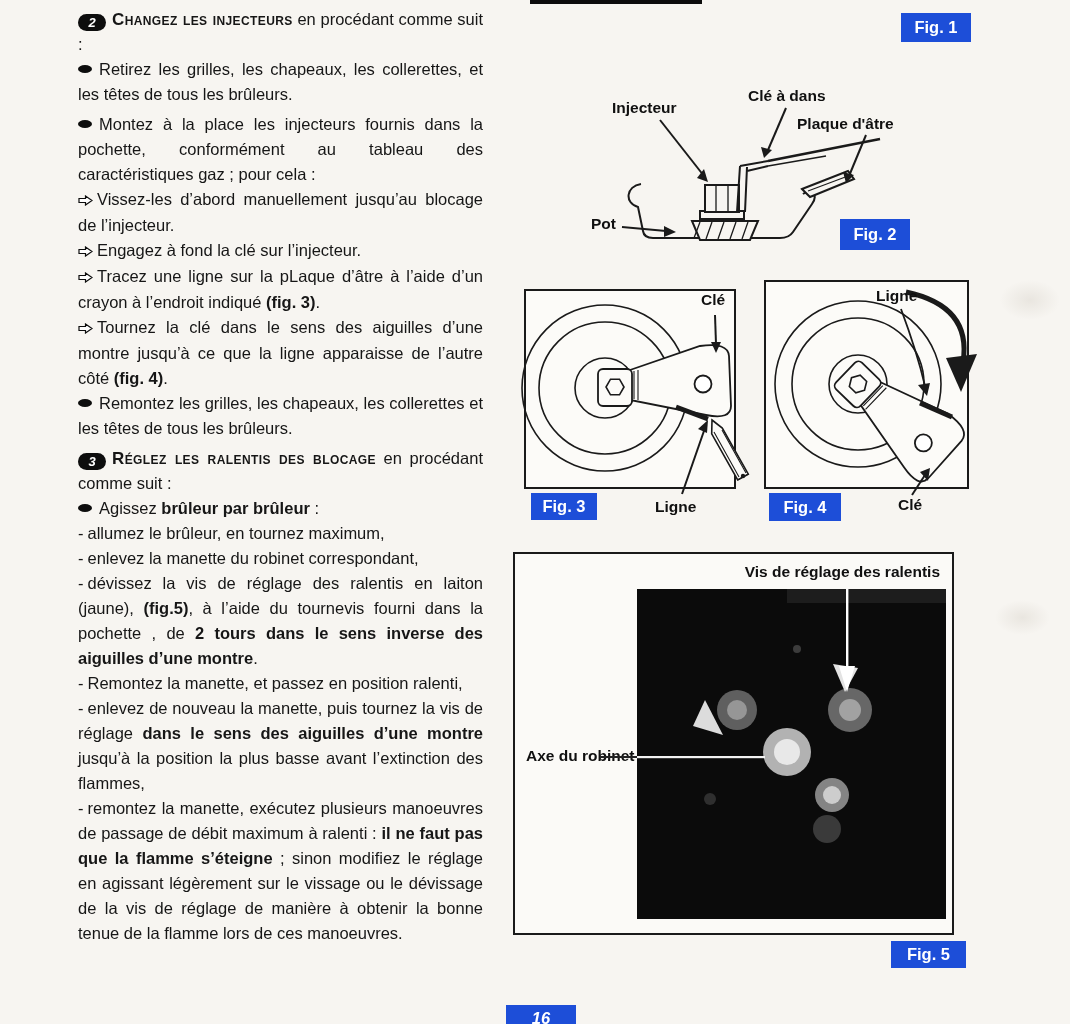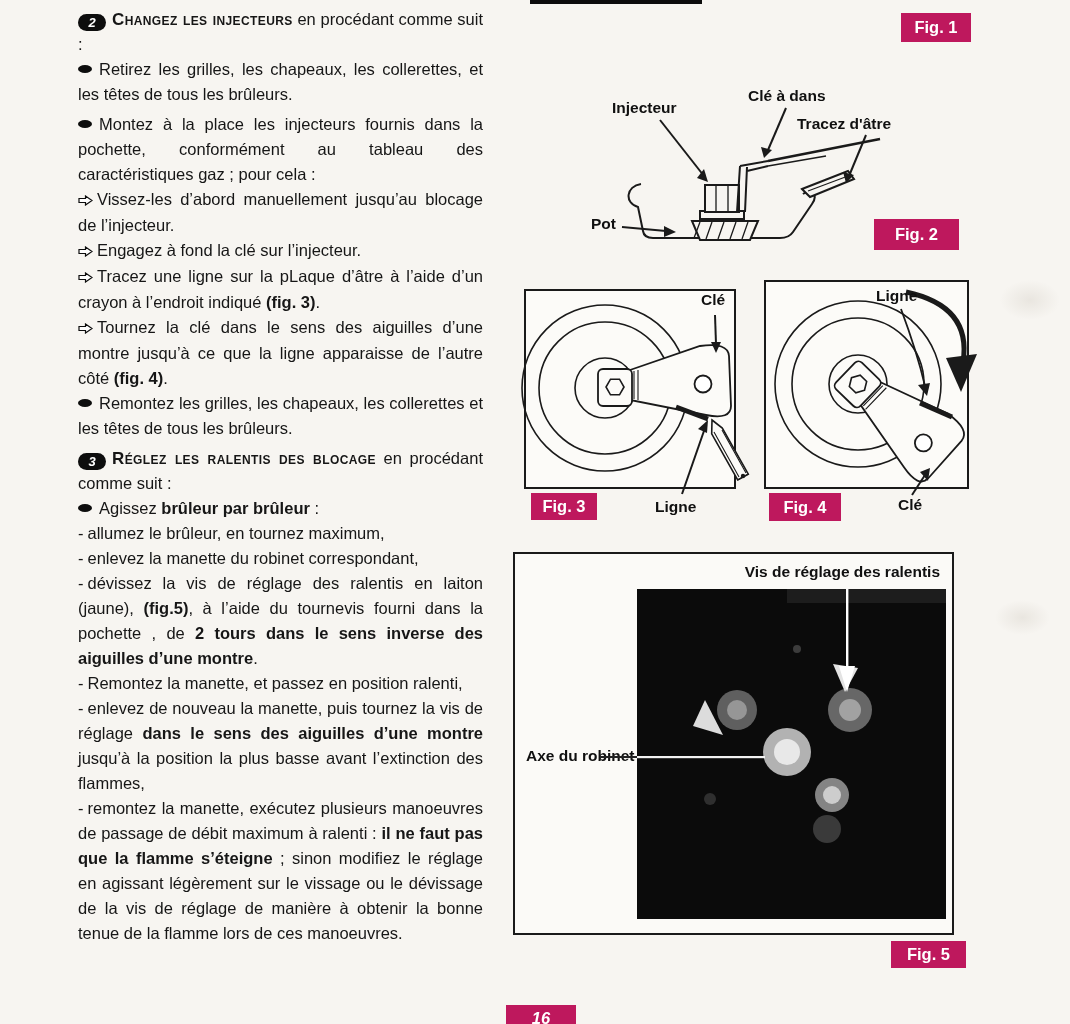--- a/index.html
+++ b/index.html
@@ -26,21 +26,21 @@
     vertical-align:-2px;
   }
   .ovalbullet{
     display:inline-block;width:14px;height:8px;border-radius:50%;
     background:#0d0d0d;margin-right:7px;vertical-align:2px;
   }
   .arrowbullet{display:inline-block;margin-right:4px;vertical-align:-1px;}
   .dashbullet{margin-right:4px;}
   
   .badge{
-    position:absolute;background:#be185d;color:#fff;font-weight:bold;
+    position:absolute;background:#1d4ed8;color:#fff;font-weight:bold;
     font-size:16.5px;display:flex;align-items:center;justify-content:center;
   }
   .figlabel{
     position:absolute;font-weight:bold;font-size:15.5px;color:#101010;
     white-space:nowrap;
   }
   .figsvg{position:absolute;}
   .fig5box{
     position:absolute;background:#fbfaf7;border:2px solid #1a1a1a;
     box-sizing:border-box;
@@ -115,23 +115,23 @@
       <path d="M 786,108 L 768,150"></path>
       <polygon points="764,158 761,147 772,150" fill="#1a1a1a" stroke="none"></polygon>
       <path d="M 866,135 L 849,176"></path>
       <polygon points="846,183 843,172 854,175" fill="#1a1a1a" stroke="none"></polygon>
       <path d="M 622,227 L 666,231"></path>
       <polygon points="676,232 664,226 664,237" fill="#1a1a1a" stroke="none"></polygon>
     </g>
   </svg>
   <div class="figlabel" style="left:612px;top:99px;">Injecteur</div>
   <div class="figlabel" style="left:748px;top:87px;">Clé à dans</div>
-  <div class="figlabel" style="left:797px;top:115px;">Tracez d'âtre</div>
+  <div class="figlabel" style="left:797px;top:115px;">Plaque d'âtre</div>
   <div class="figlabel" style="left:591px;top:215px;">Pot</div>
-  <div class="badge" style="left:874px;top:219px;width:85px;height:31px;">Fig. 2</div>
+  <div class="badge" style="left:840px;top:219px;width:70px;height:31px;">Fig. 2</div>
 
   <svg class="figsvg" style="left:515px;top:282px;" width="235" height="240" viewBox="515 282 235 240">
     <rect x="525" y="290" width="210" height="198" fill="#fcfbf8" stroke="#1a1a1a" stroke-width="2"></rect>
     <g stroke="#1a1a1a" fill="none" stroke-width="1.6">
       <circle cx="605" cy="388" r="83"></circle>
       <circle cx="605" cy="388" r="66"></circle>
       <circle cx="605" cy="388" r="30" fill="#fcfbf8"></circle>
 
       <path d="M 630,370 L 700,346 Q 728,342 729,356 L 731,406 Q 731,420 706,415 L 630,400 Z" fill="#fcfbf8" stroke-width="1.8"></path>
       <circle cx="703" cy="384" r="8.5" fill="#fff" stroke-width="1.8"></circle>

